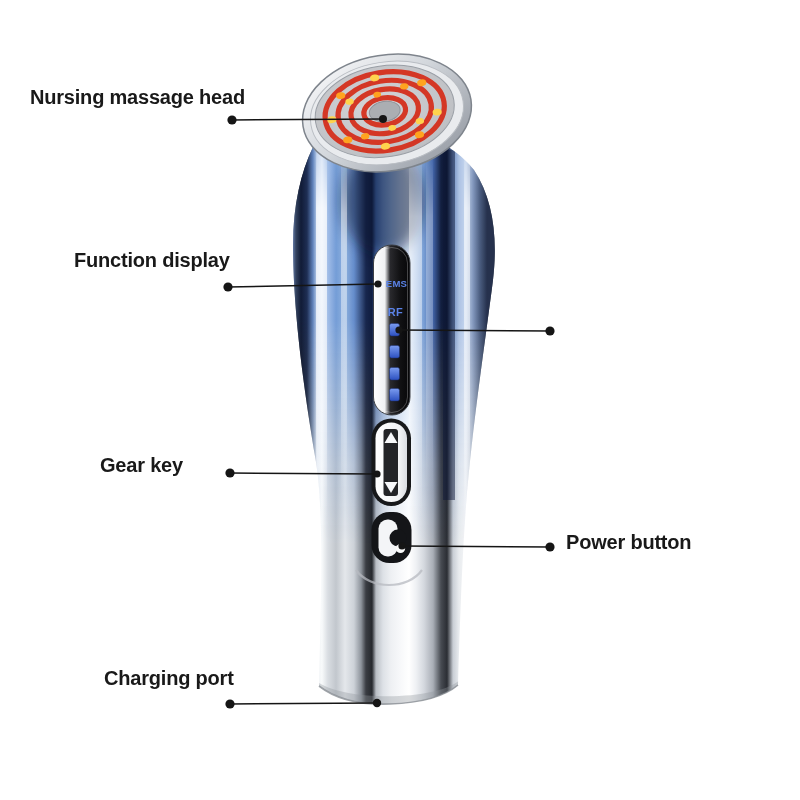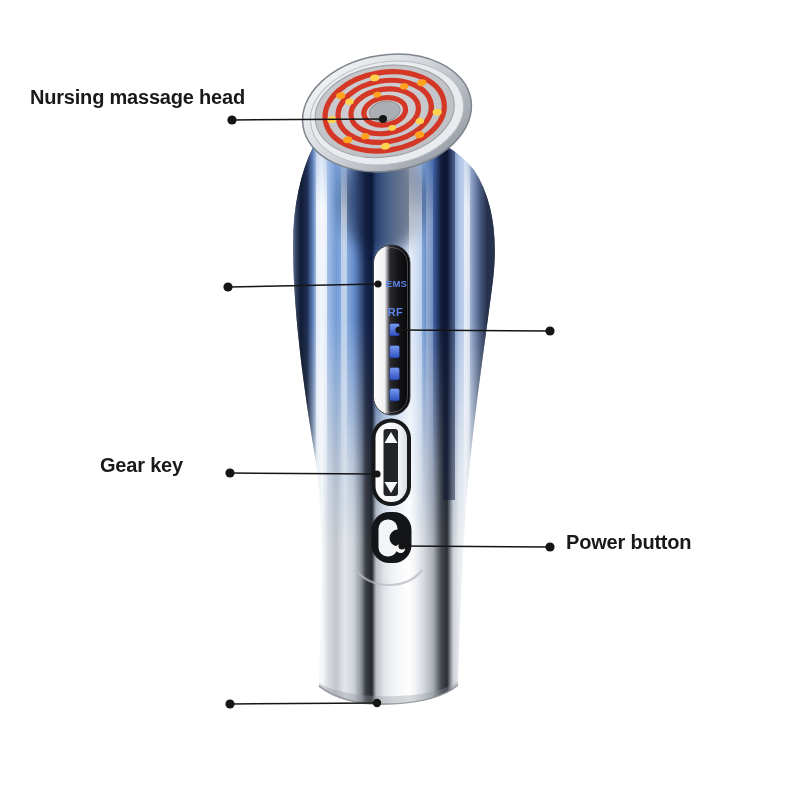--- a/index.html
+++ b/index.html
@@ -248,16 +248,18 @@
       </g>
       <g>
         <line x1="230" y1="704" x2="377" y2="703"></line>
         <circle cx="230" cy="704" r="4.6" stroke="none"></circle>
         <circle cx="377" cy="703" r="4.2" stroke="none"></circle>
       </g>
     </g>
   </svg>
 
   <div class="callout" style="left:30px;top:87px">Nursing massage head</div>
+  <div class="callout" style="left:74px;top:250px">Function display</div>
   <div class="callout" style="left:100px;top:455px">Gear key</div>
   <div class="callout" style="left:566px;top:532px">Power button</div>
+  <div class="callout" style="left:104px;top:668px">Charging port</div>
 
 </div>
 
 </body></html>

